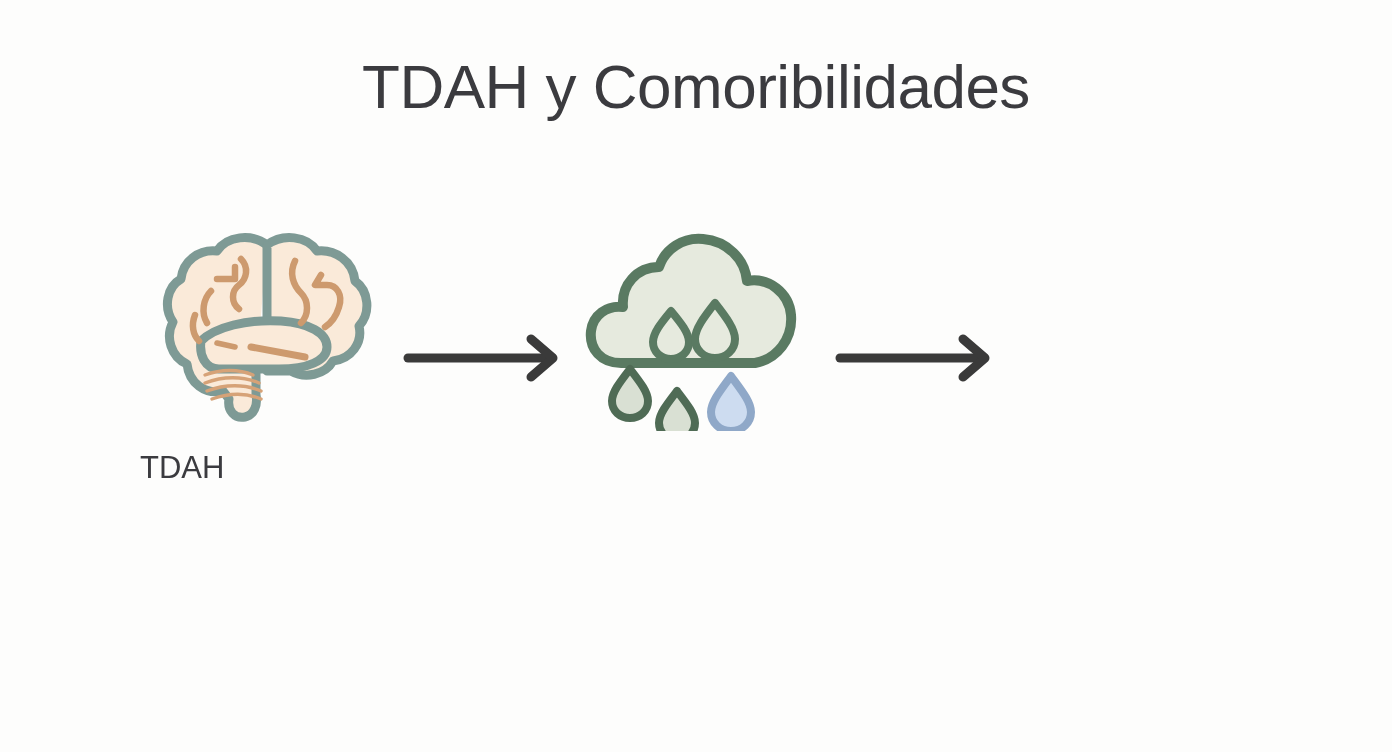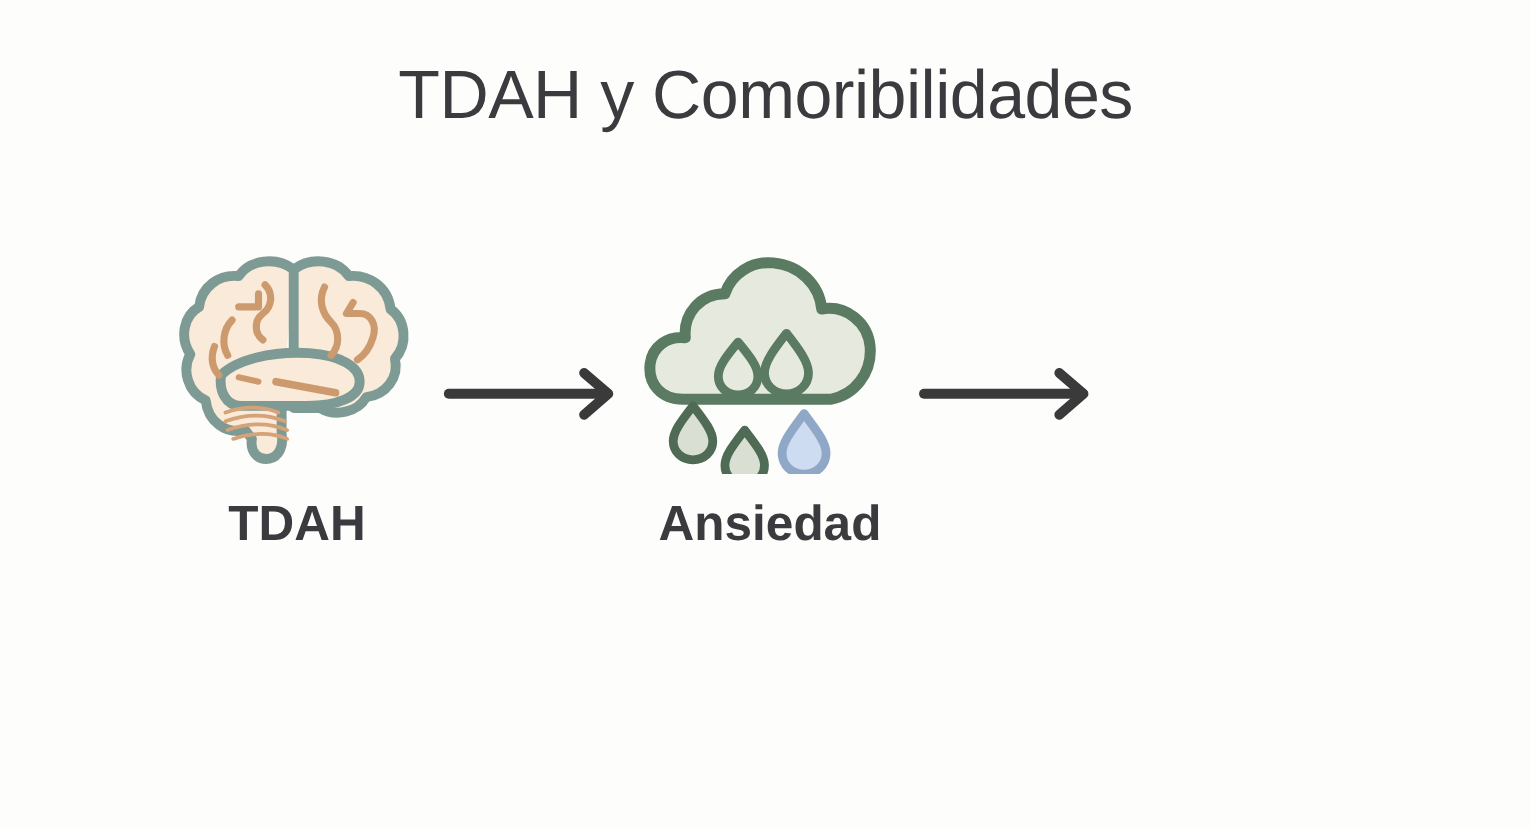--- a/index.html
+++ b/index.html
@@ -57,23 +57,22 @@
     height: 220px;
     display: flex;
     align-items: center;
     justify-content: center;
   }
   .node-label {
     position: absolute;
     left: 0;
     top: 236px;
     width: 260px;
-    text-align: center;
-    font-size: 45px;
-    font-weight: bold;
+    font-size: 31px;
+    font-weight: normal;
     color: #3b3b3f;
     line-height: 1.1;
     white-space: nowrap;
   }
   .arrow {
     position: absolute;
     top: 113px;
     width: 180px;
     height: 60px;
   }
@@ -166,21 +165,20 @@
                    C 121 139, 112 131, 112 120 C 112 110, 121 98, 132 84 Z" fill="#e6eade" stroke="#5a7a62" stroke-width="8" stroke-linejoin="round"></path>
 
           <path d="M47 150 C 57 163, 65 173, 65 182 C 65 192, 57 199, 47 199
                    C 37 199, 29 192, 29 182 C 29 173, 37 163, 47 150 Z" fill="#d9e0d3" stroke="#4f6b55" stroke-width="8" stroke-linejoin="round"></path>
           <path d="M94 172 C 104 185, 112 195, 112 204 C 112 214, 104 221, 94 221
                    C 84 221, 76 214, 76 204 C 76 195, 84 185, 94 172 Z" fill="#d9e0d3" stroke="#4f6b55" stroke-width="8" stroke-linejoin="round"></path>
           <path d="M148 157 C 159 172, 168 183, 168 193 C 168 204, 159 212, 148 212
                    C 137 212, 128 204, 128 193 C 128 183, 137 172, 148 157 Z" fill="#cddcf0" stroke="#8fa8c8" stroke-width="8" stroke-linejoin="round"></path>
         </svg>
       </div>
-      <div class="node-label">Ansiedad</div>
     </div>
 
     <div class="arrow arrow-2">
       <svg width="180" height="60" viewBox="0 0 180 60">
         <g stroke="#3a3a3a" stroke-width="9" fill="none" stroke-linecap="round" stroke-linejoin="round">
           <line x1="8" y1="30" x2="152" y2="30"></line>
           <polyline points="131,11 153,30 131,49"></polyline>
         </g>
       </svg>
     </div>

